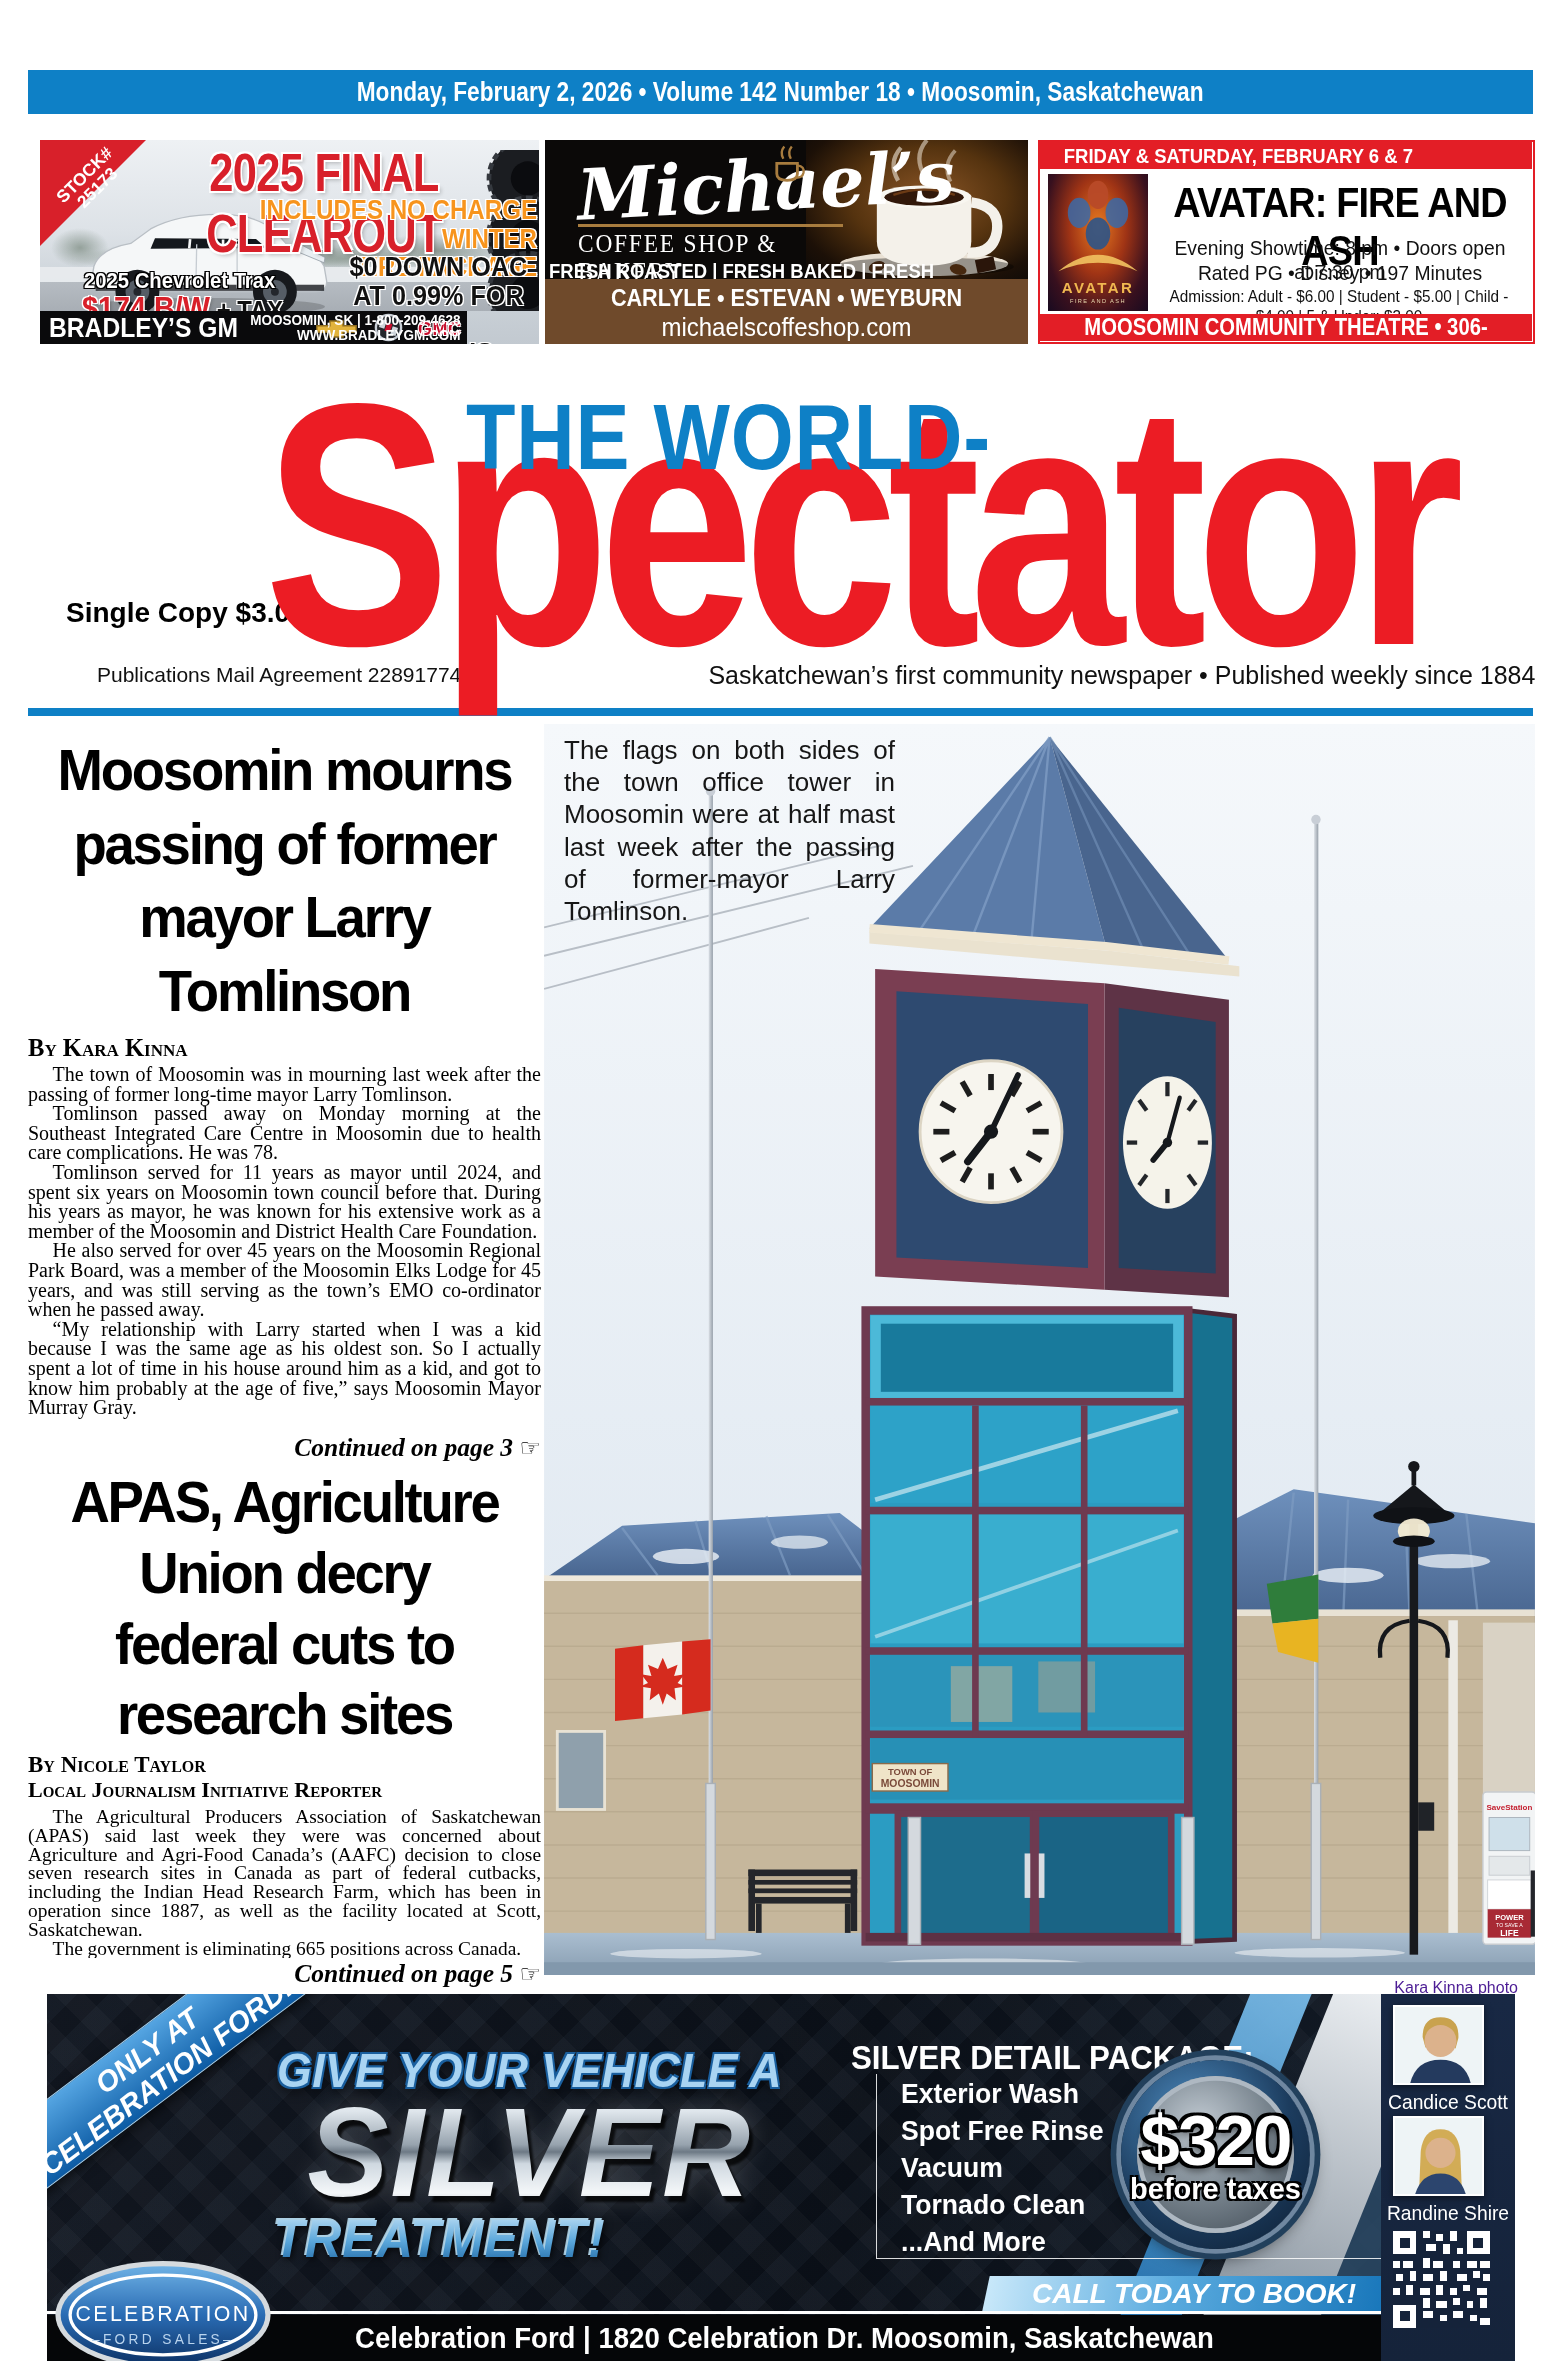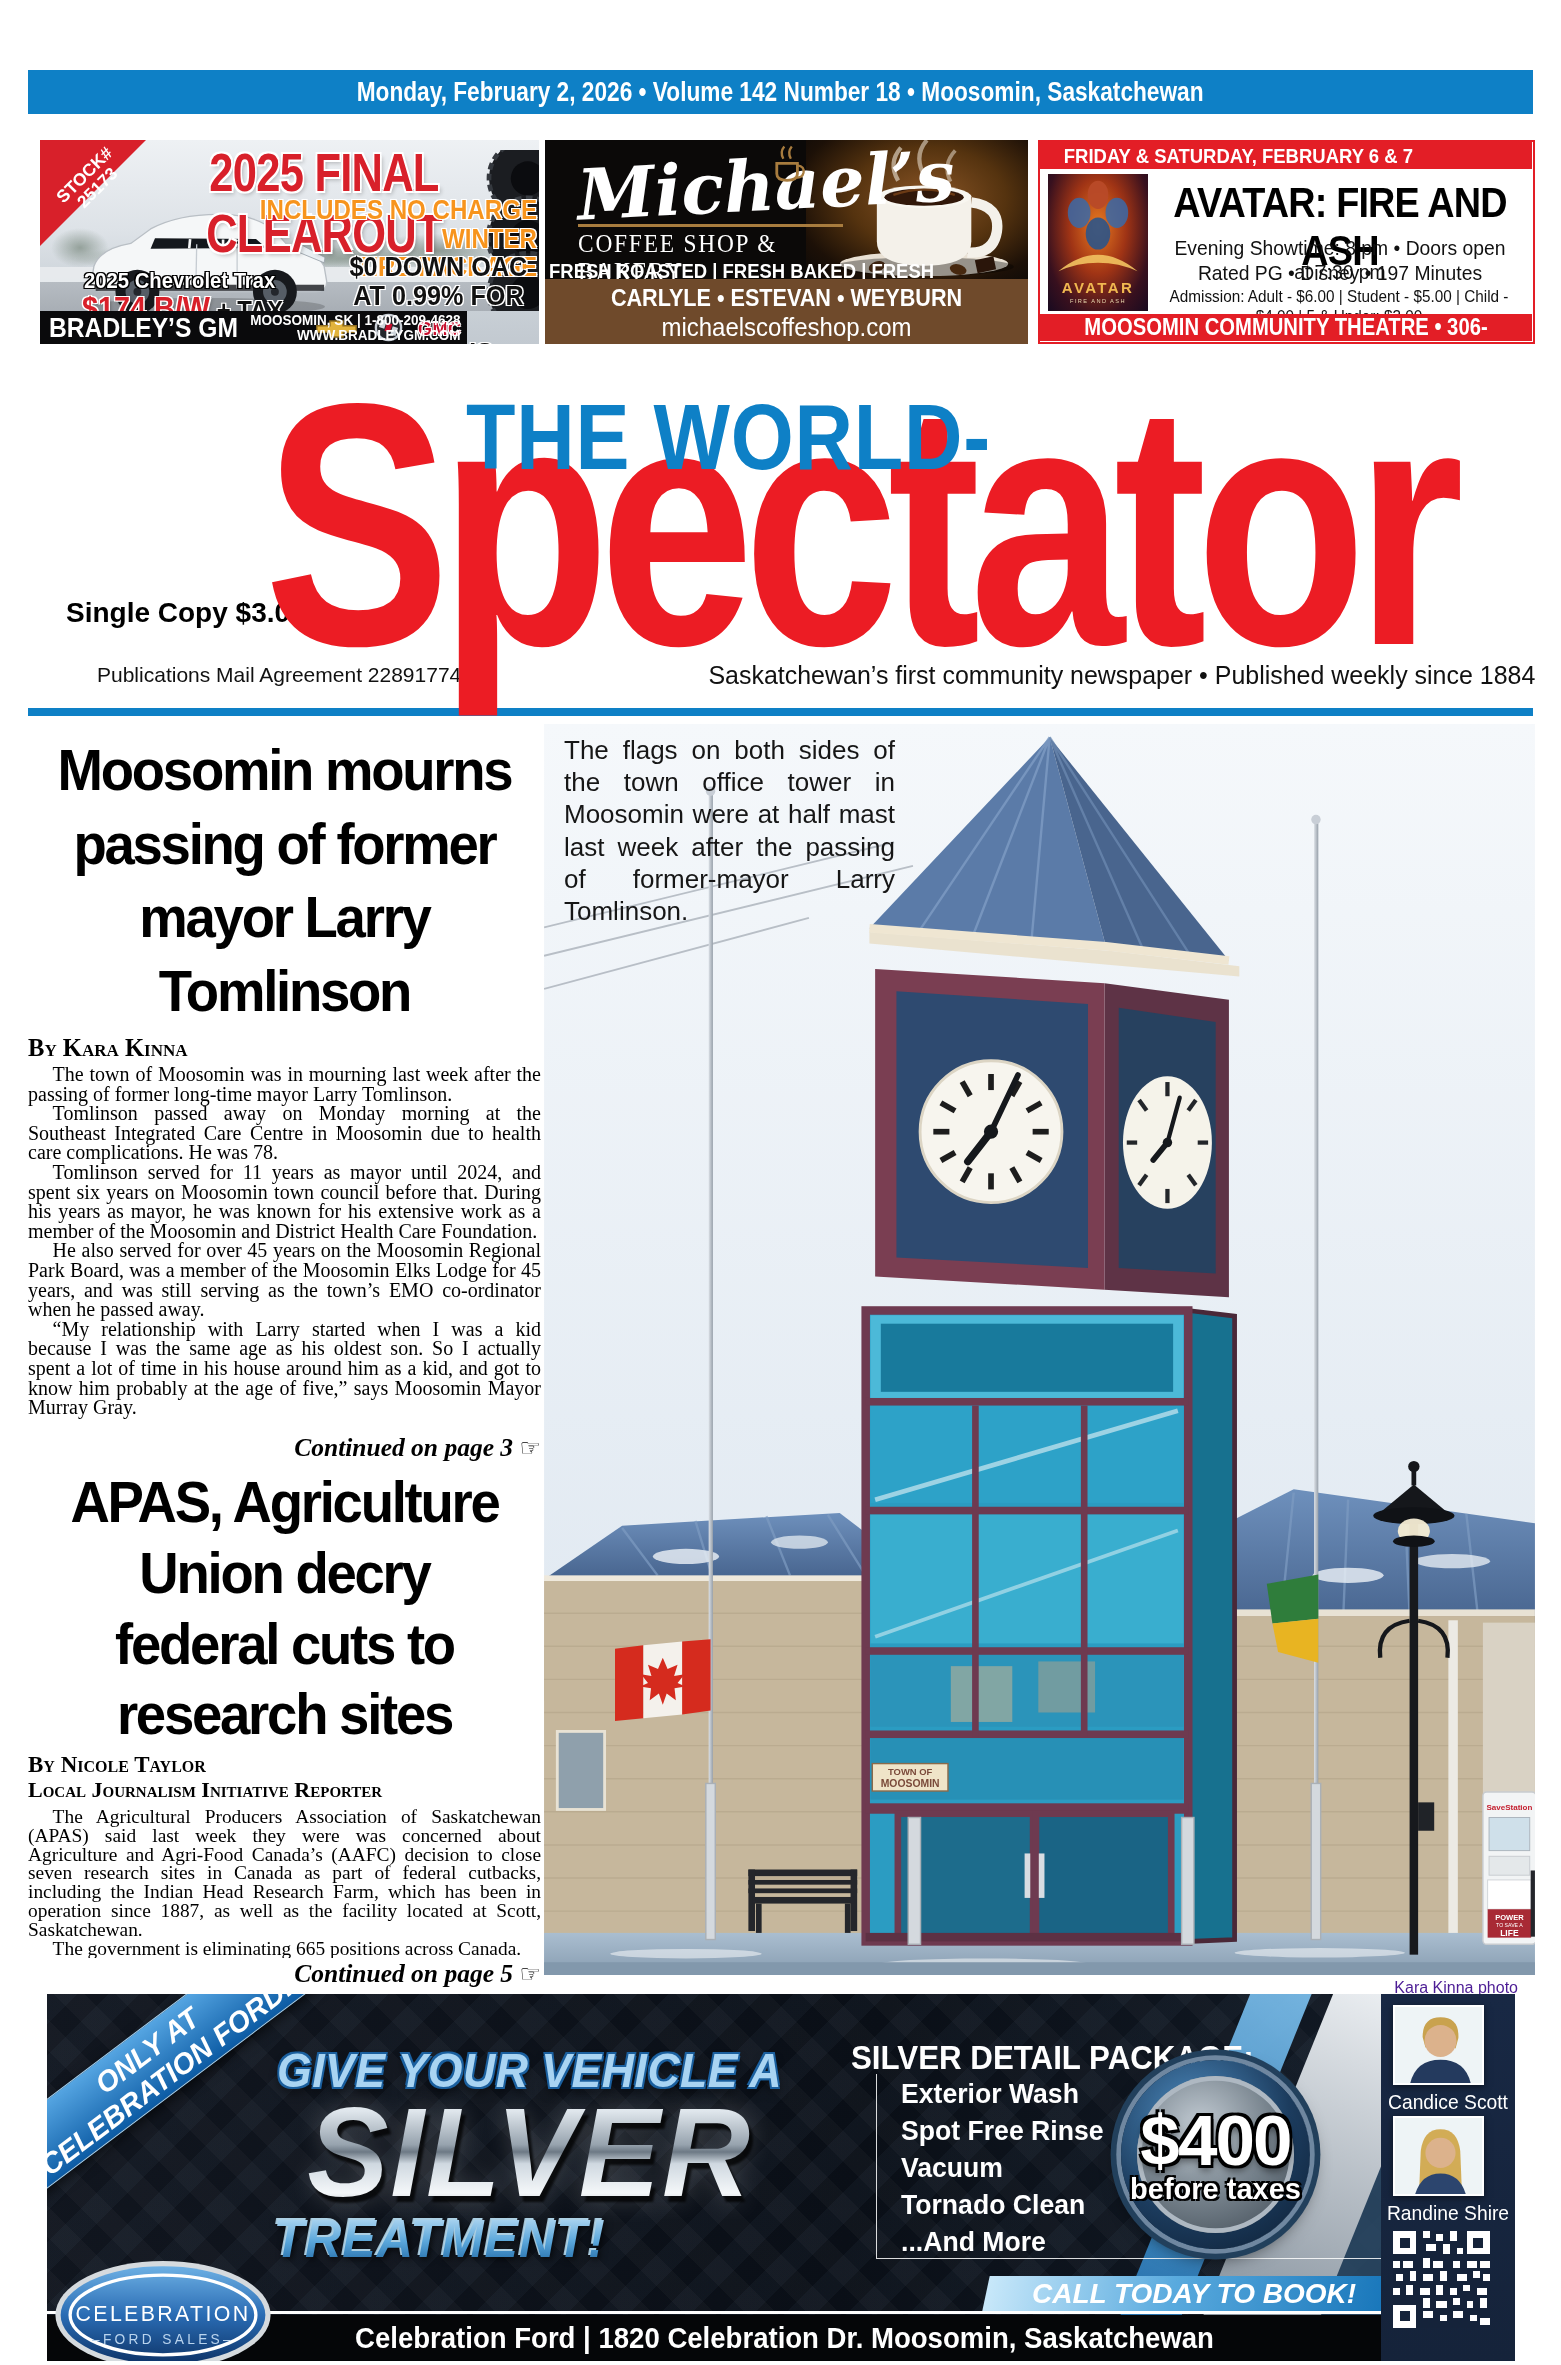--- a/index.html
+++ b/index.html
@@ -541,21 +541,21 @@
   <div class="abs treat">TREATMENT!</div>
   <div class="abs pkg">SILVER DETAIL PACKAGE:</div>
   <div class="abs bracket"></div>
   <div class="abs item" style="top:84px">Exterior Wash</div>
   <div class="abs item" style="top:121px">Spot Free Rinse</div>
   <div class="abs item" style="top:158px">Vacuum</div>
   <div class="abs item" style="top:195px">Tornado Clean</div>
   <div class="abs item" style="top:232px">...And More</div>
   <div class="abs pcirc">
     <div class="abs inner"></div>
-    <div class="abs p250">$400</div>
+    <div class="abs p250">$320</div>
     <div class="abs pnote">before taxes</div>
   </div>
   <div class="abs cta">
       <div>CALL TODAY TO BOOK!</div>
     </div>
   <div class="abs wline"></div>
   <div class="abs addr">
       <div>Celebration Ford |  1820 Celebration Dr.  Moosomin, Saskatchewan</div>
     </div>
   <div class="abs navy"></div>

